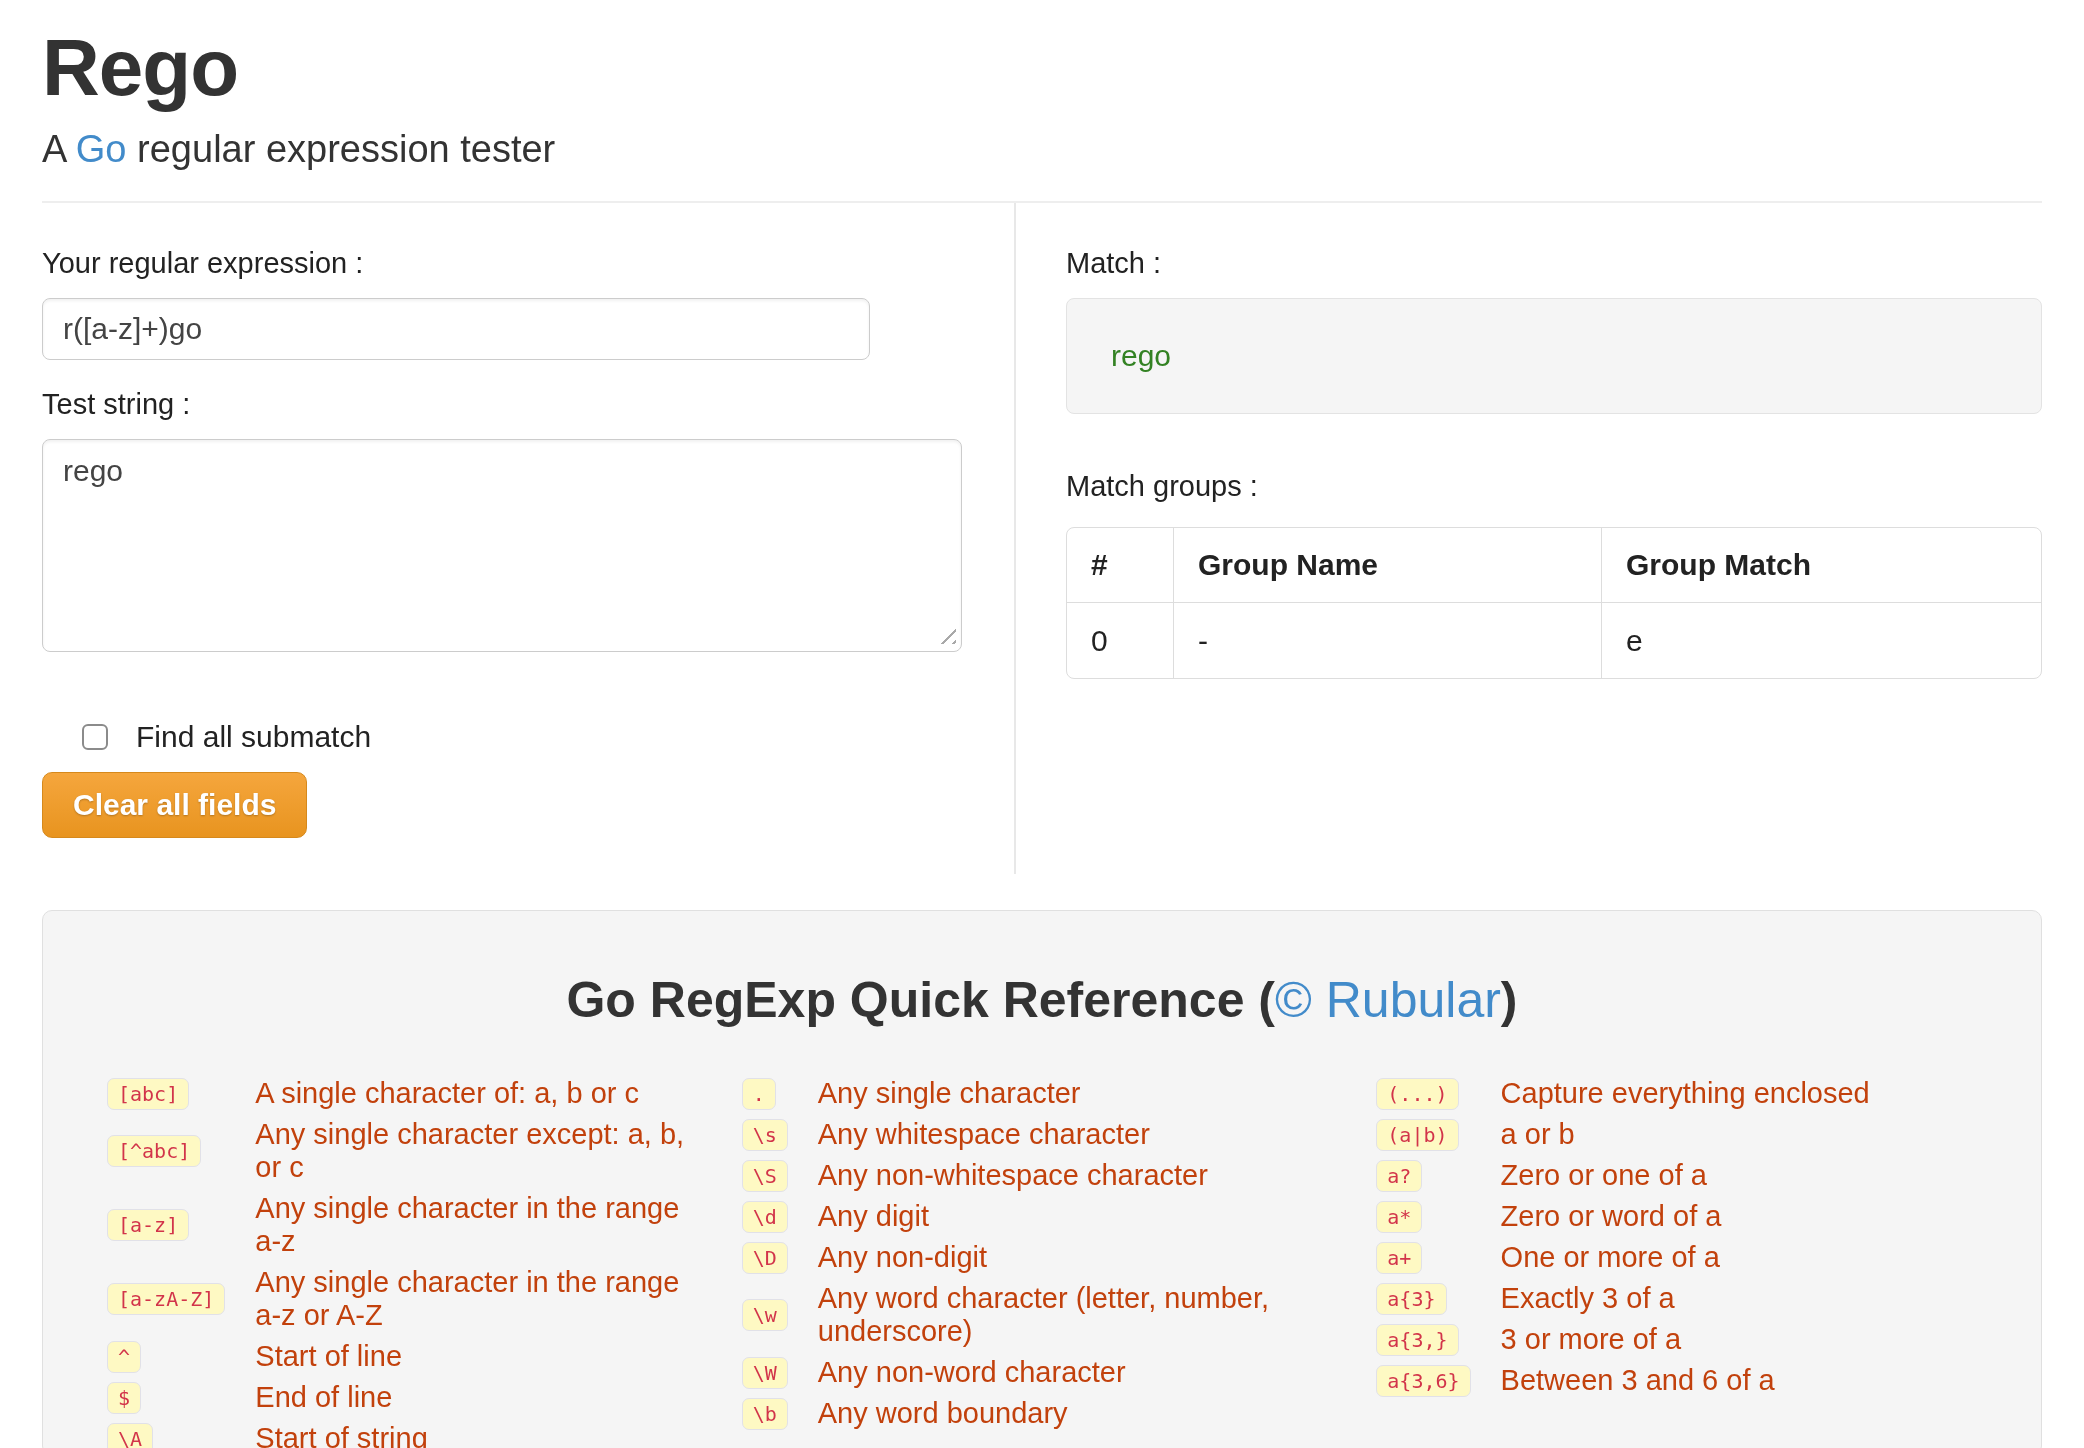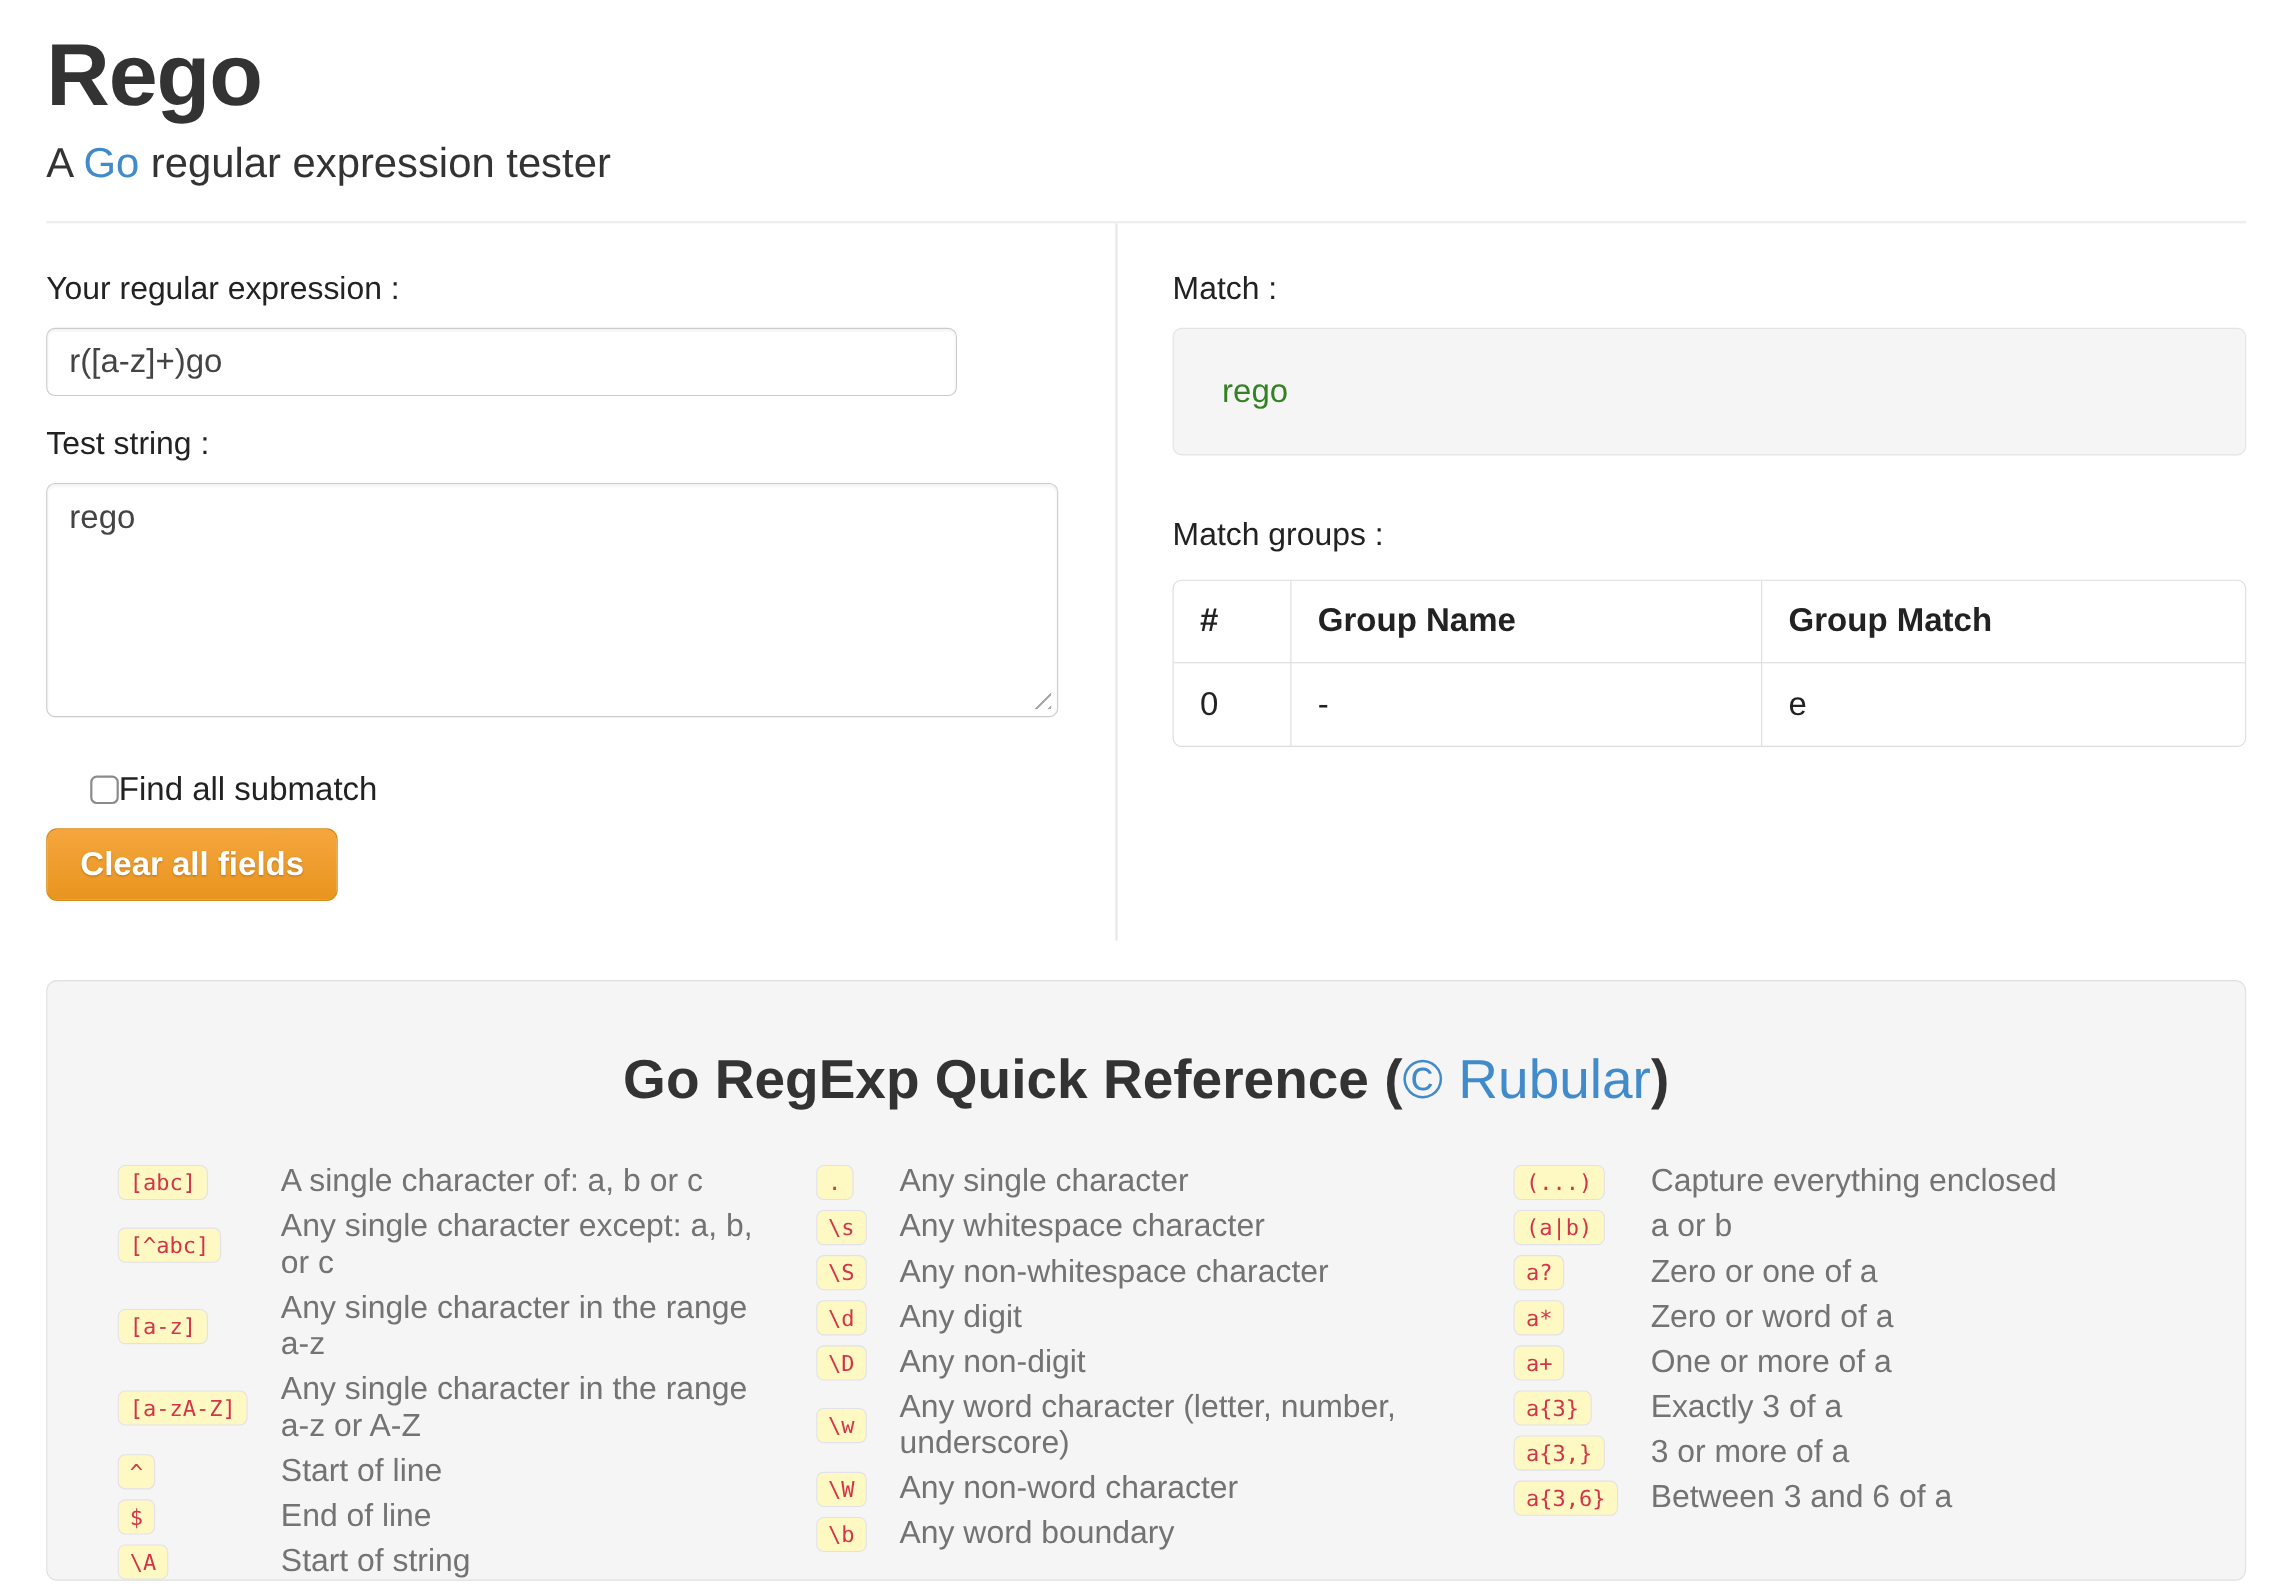--- a/index.html
+++ b/index.html
@@ -58,21 +58,21 @@
   }
   .resize-handle {
     position: absolute; right: 6px; bottom: 12px;
     width: 22px; height: 22px;
     background: repeating-linear-gradient(135deg,
       transparent 0 5px, #a9a9a9 5px 7px, transparent 7px 13px, #a9a9a9 13px 15px, transparent 15px);
     clip-path: polygon(100% 0, 100% 100%, 0 100%);
     cursor: nwse-resize;
   }
 
-  .check-row { display: flex; align-items: center; gap: 0; margin-top: 44px; font-size: 30px; color: #222; padding-left: 40px; }
+  .check-row { display: flex; align-items: center; gap: 28px; margin-top: 64px; font-size: 30px; color: #222; padding-left: 40px; }
   .submatch-checkbox {
     appearance: none; -webkit-appearance: none;
     width: 26px; height: 26px; margin: 0;
     border: 2px solid #8b8b8b; border-radius: 6px;
     background: #fff; cursor: pointer;
   }
   .clear-button {
     margin-top: 18px;
     padding: 15px 30px;
     font-size: 30px; font-weight: bold; color: #fff;
@@ -141,21 +141,21 @@
   }
   .chip {
     justify-self: start;
     background: #fef9c3;
     border: 1px solid #e1e1e8; border-radius: 7px;
     padding: 3px 10px;
     font-family: "DejaVu Sans Mono", monospace;
     font-size: 20px; color: #d2344a;
     white-space: nowrap;
   }
-  .ref-desc { font-size: 29px; color: #737373; }
+  .ref-desc { font-size: 29px; color: #c2410c; }
 </style>
 </head>
 <body>
 
 <div class="container">
   <h1 class="page-title">Rego</h1>
   <p class="subtitle"><span>A </span><a class="link" href="#">Go</a><span> regular expression tester</span></p>
   <hr class="head-rule">
 
   <div class="main">

